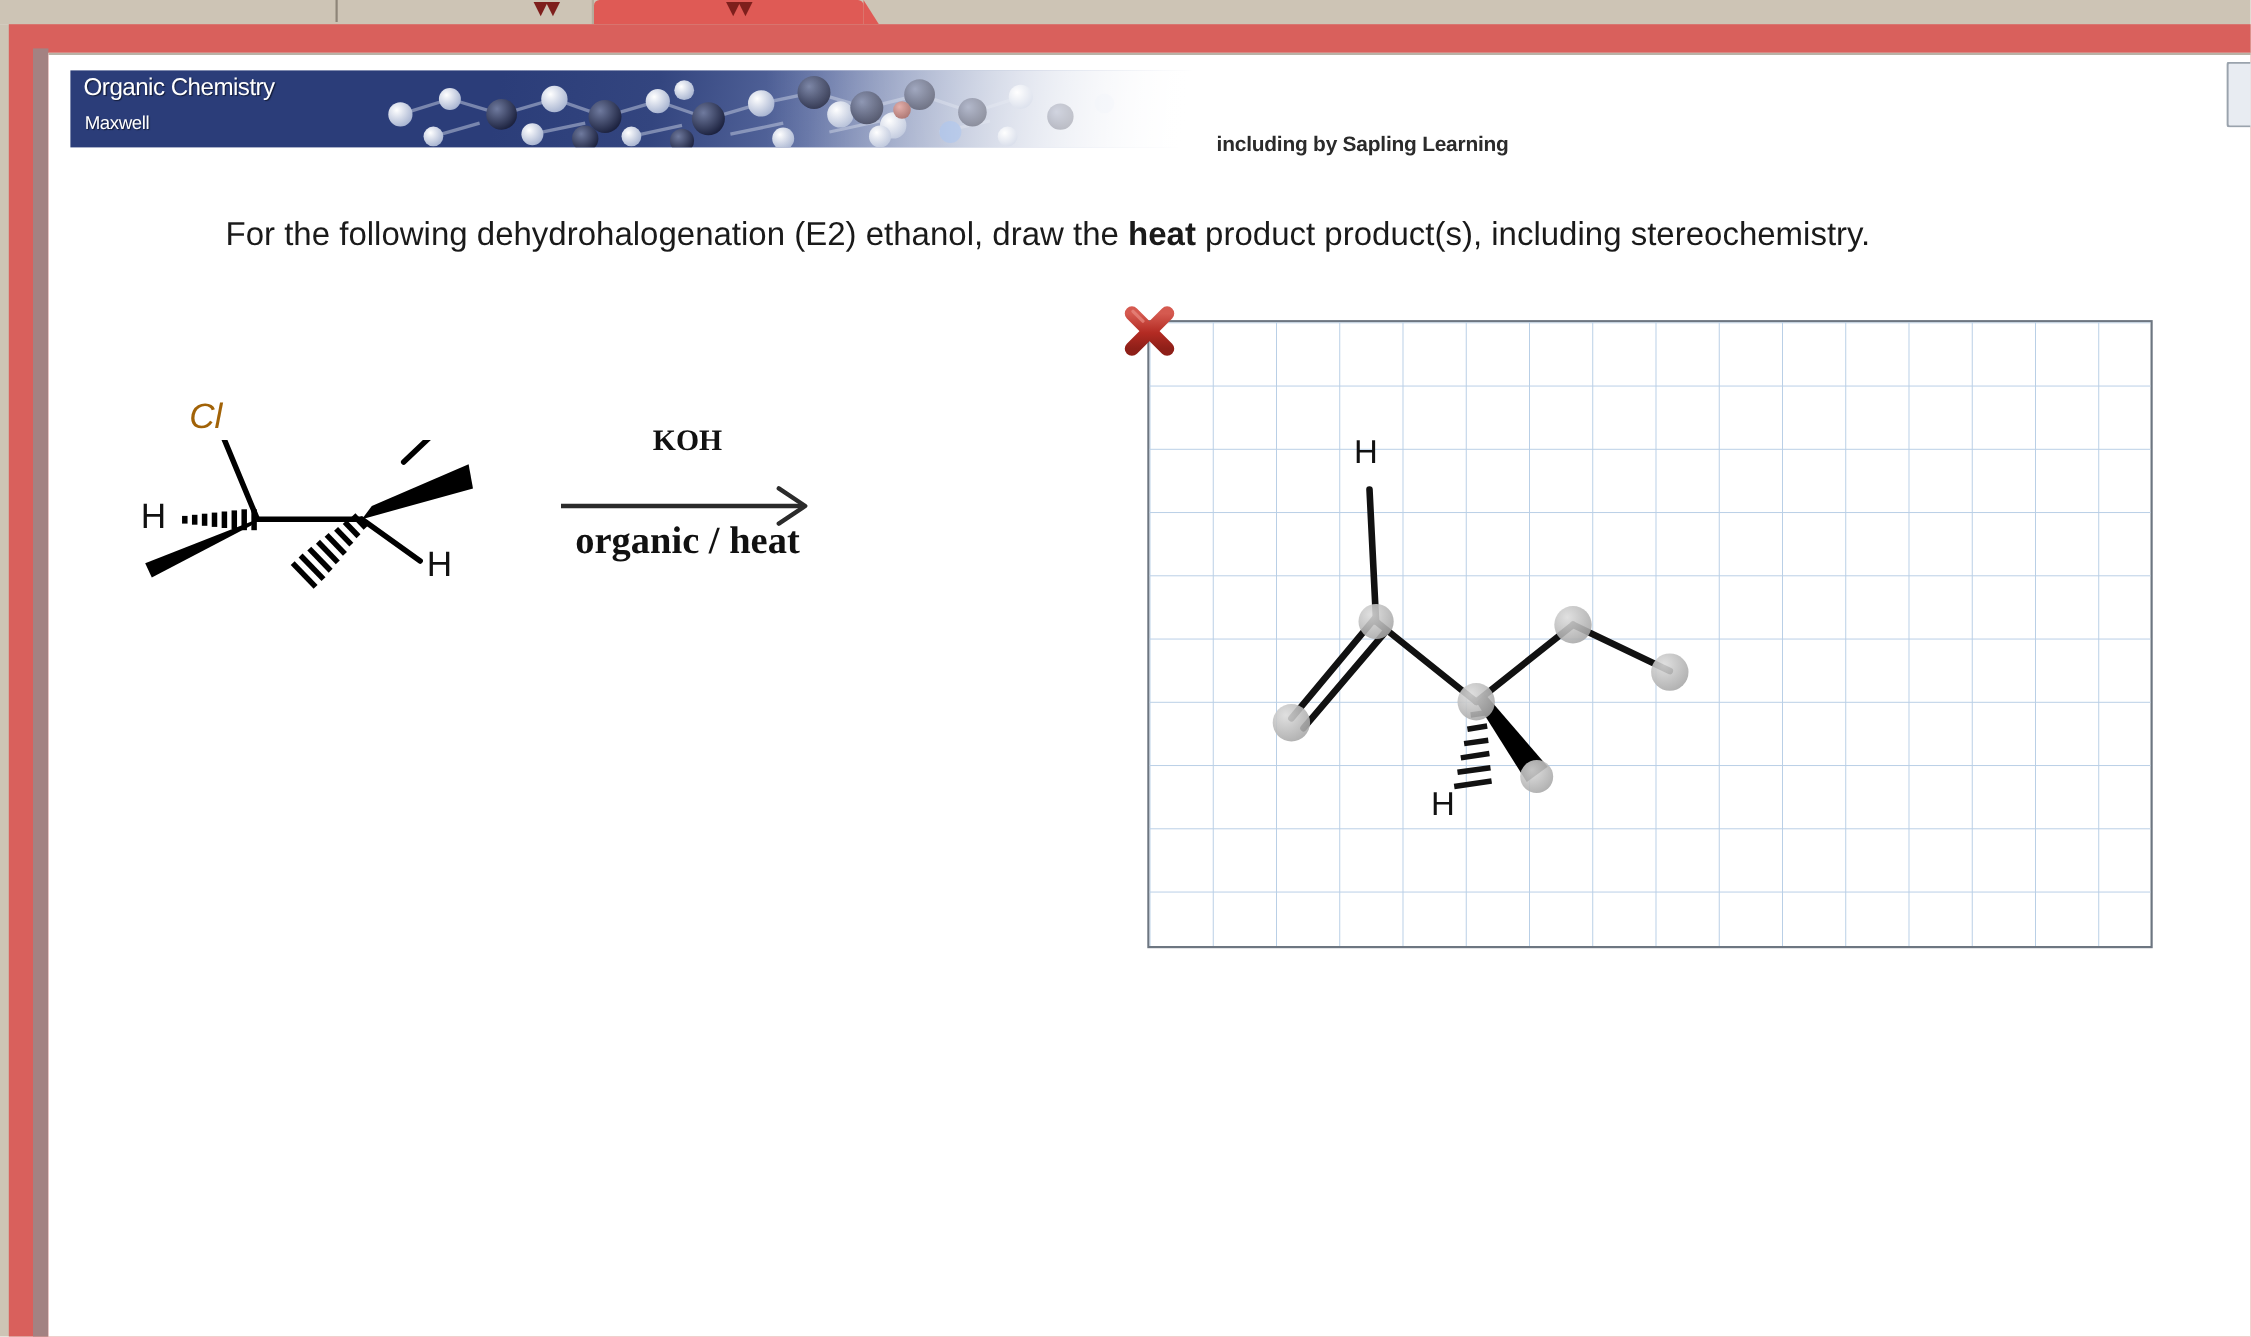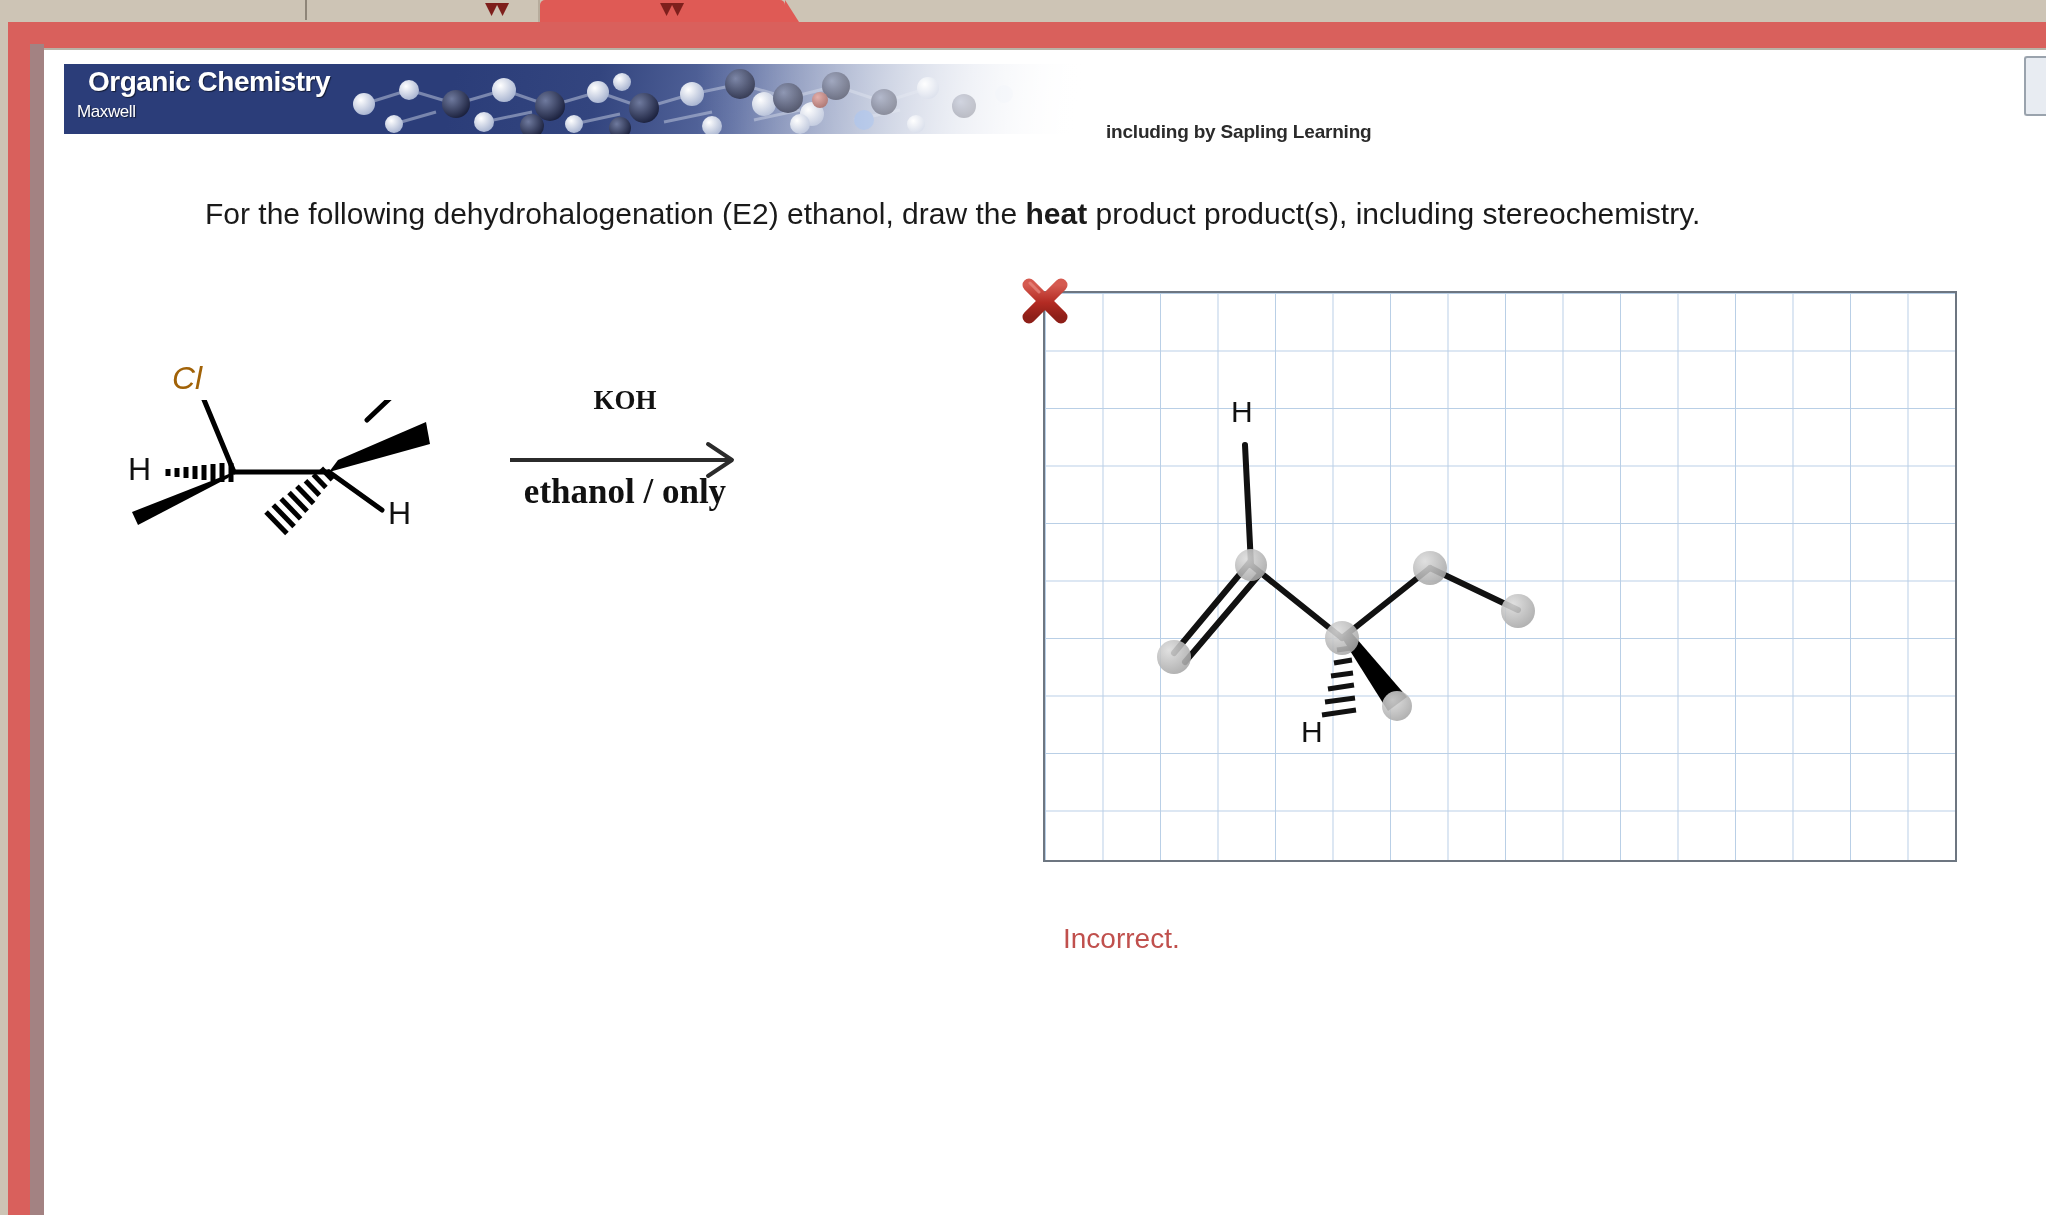--- a/index.html
+++ b/index.html
@@ -85,25 +85,24 @@
     position: absolute; left: 64px; top: 64px;
     width: 1020px; height: 70px;
     background: linear-gradient(100deg,
         #2b3d79 0%, #2b3d79 38%, #33457f 52%,
         #5a6ba0 66%, #95a2c4 78%, #ccd3e4 88%, #ffffff 99%);
     overflow: hidden;
   }
   #banner-title {
     position: absolute; left: 12px; top: 2px;
     color: #ffffff;
-    font-size: 28px; font-weight: bold;
+    font-size: 22px; font-weight: normal;
     letter-spacing: -0.5px;
     text-shadow: 1px 1px 1px rgba(0,0,0,.55);
     z-index: 5;
-    margin-left: 12px;
   }
   #banner-subtitle {
     position: absolute; left: 13px; top: 38px;
     color: #ffffff;
     font-size: 17px; font-weight: normal;
     letter-spacing: -0.4px;
     text-shadow: 1px 1px 1px rgba(0,0,0,.55);
     z-index: 5;
   }
   #presented-by {
@@ -306,21 +305,21 @@
   
   <div style="position:absolute;left:380px;top:-15px;width:230px;text-align:center;
               font-family:'Liberation Serif',serif;font-weight:bold;font-size:27px;color:#111;">KOH</div>
 
   <svg style="position:absolute;left:378px;top:40px;" width="240" height="40">
     <line x1="2" y1="20" x2="222" y2="20" stroke="#2b2b2b" stroke-width="4"></line>
     <polyline points="200,4 224,20 200,36" fill="none" stroke="#2b2b2b" stroke-width="4" stroke-linecap="round" stroke-linejoin="round"></polyline>
   </svg>
 
   <div style="position:absolute;left:370px;top:72px;width:250px;text-align:center;
-              font-family:'Liberation Serif',serif;font-weight:bold;font-size:35px;color:#111;">ethanol / only</div>
+              font-family:'Liberation Serif',serif;font-weight:bold;font-size:35px;color:#111;">organic / heat</div>
 </div>
 
 <div id="canvas-wrap">
   <div id="canvas-grid"></div>
 
   <svg width="910" height="567" style="position:absolute;left:0;top:0;">
     <defs>
       <radialGradient id="atomDot" cx="35%" cy="30%" r="72%">
         <stop offset="0%" stop-color="#dcdcdc"></stop>
         <stop offset="100%" stop-color="#a8a8a8"></stop>
@@ -384,14 +383,13 @@
   <g stroke="url(#xg)" stroke-width="13" stroke-linecap="round">
     <line x1="10" y1="10" x2="42" y2="42"></line>
     <line x1="42" y1="10" x2="10" y2="42"></line>
   </g>
   <g stroke="#e98b82" stroke-width="3" stroke-linecap="round" opacity=".7">
     <line x1="11" y1="8" x2="20" y2="17"></line>
   </g>
 </svg>
 
 <div id="feedback">
-  <div>Incorrect.</div>
 </div>
 
 </body></html>

